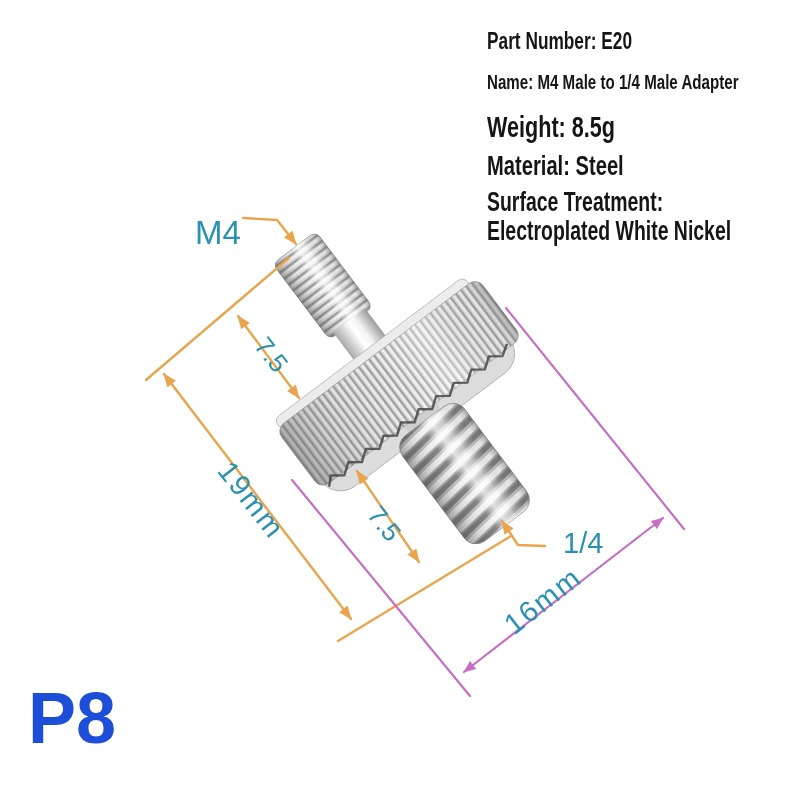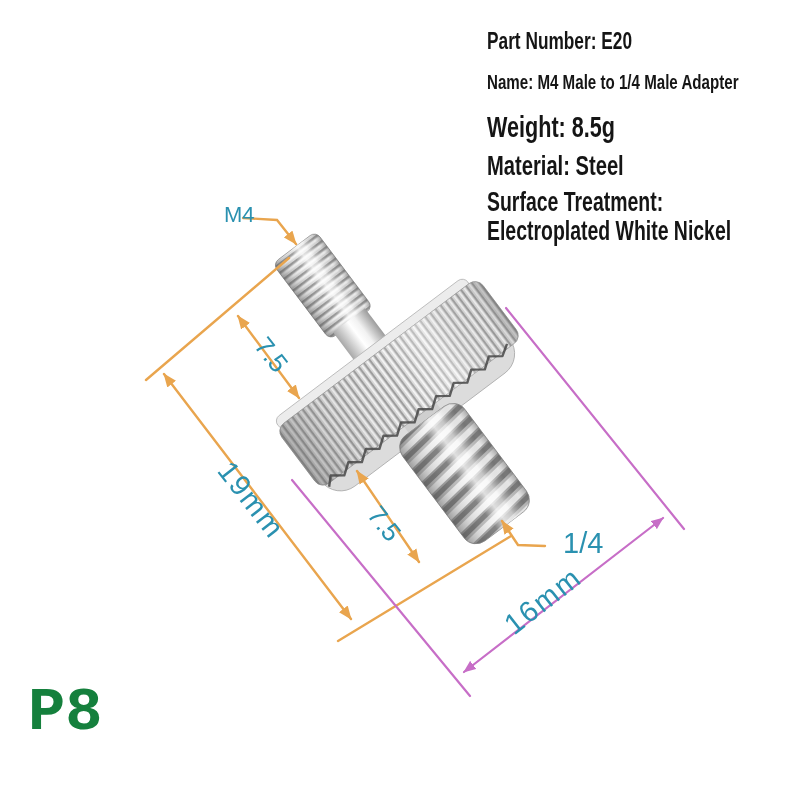--- a/index.html
+++ b/index.html
@@ -24,21 +24,21 @@
   .info .l5{font-size:27px;margin:0;line-height:1.07;}
   
   .dlabel{
     position:absolute;color:#2a91b0;white-space:nowrap;
     font-family:"Liberation Sans", sans-serif;
   }
   .rot{transform:translate(-50%,-50%) rotate(52deg);}
   
   .pagecode{
     position:absolute;left:28px;top:682px;
-    font-size:62px;font-weight:bold;color:#15803d;line-height:1;font-family:Liberation Mono, monospace;
+    font-size:72px;font-weight:bold;color:#1d4ed8;line-height:1;
   }
 </style>
 </head>
 <body>
 
 <div id="stage">
 
   <svg class="diagram" width="800" height="800" viewBox="0 0 800 800">
     <defs>
       <marker id="aO" viewBox="0 0 6 5" markerWidth="6" markerHeight="5" refX="5.3" refY="2.5" orient="auto-start-reverse" markerUnits="strokeWidth">
@@ -115,21 +115,21 @@
       <path d="M545,546 L518,545 L502,521" marker-end="url(#aO)"></path>
     </g>
 
     <g stroke="#c76ec7" stroke-width="2.2" fill="none" stroke-linecap="round">
       <line x1="506" y1="308" x2="684" y2="529"></line>
       <line x1="292" y1="480" x2="470" y2="696"></line>
       <line x1="464" y1="672" x2="663" y2="518" marker-start="url(#aP)" marker-end="url(#aP)"></line>
     </g>
   </svg>
 
-  <div class="dlabel" style="left:195px;top:202px;font-size:22px;margin-left:29px;">M4</div>
+  <div class="dlabel" style="left:195px;top:214px;font-size:33px;">M4</div>
   <div class="dlabel rot" style="left:271px;top:355px;font-size:26px;">7.5</div>
   <div class="dlabel rot" style="left:251px;top:500px;font-size:29px;letter-spacing:2px;">19mm</div>
   <div class="dlabel rot" style="left:384px;top:524px;font-size:26px;">7.5</div>
   <div class="dlabel" style="left:563px;top:527px;font-size:29px;">1/4</div>
   <div class="dlabel" style="left:543px;top:601px;font-size:29px;letter-spacing:2px;transform:translate(-50%,-50%) rotate(-38deg);">16mm</div>
 
   <div class="info">
     <div class="l1">Part Number: E20</div>
     <div class="l2">Name: M4 Male to 1/4 Male Adapter</div>
     <div class="l3">Weight: 8.5g</div>

